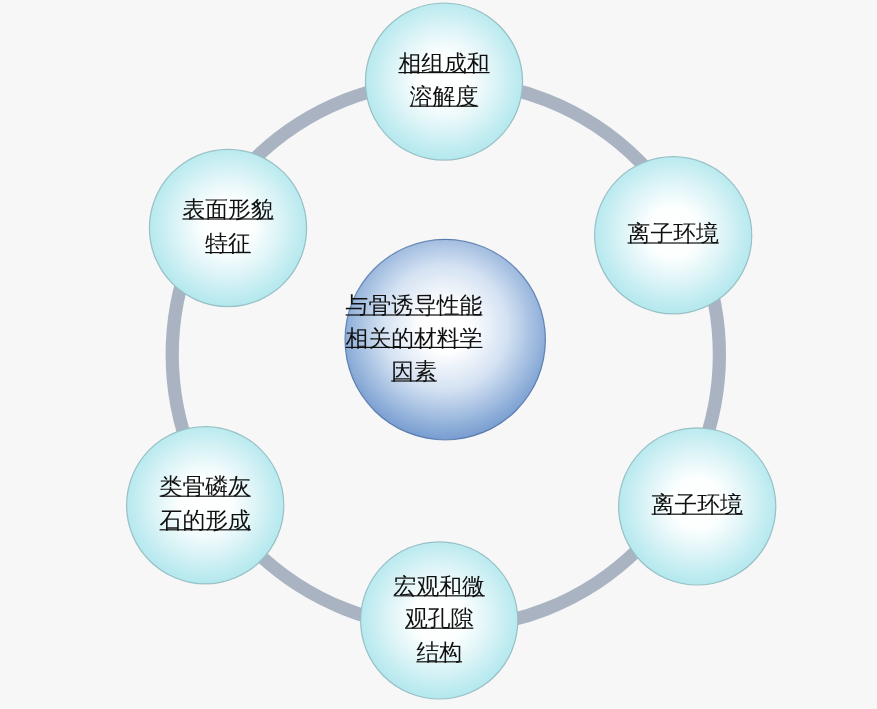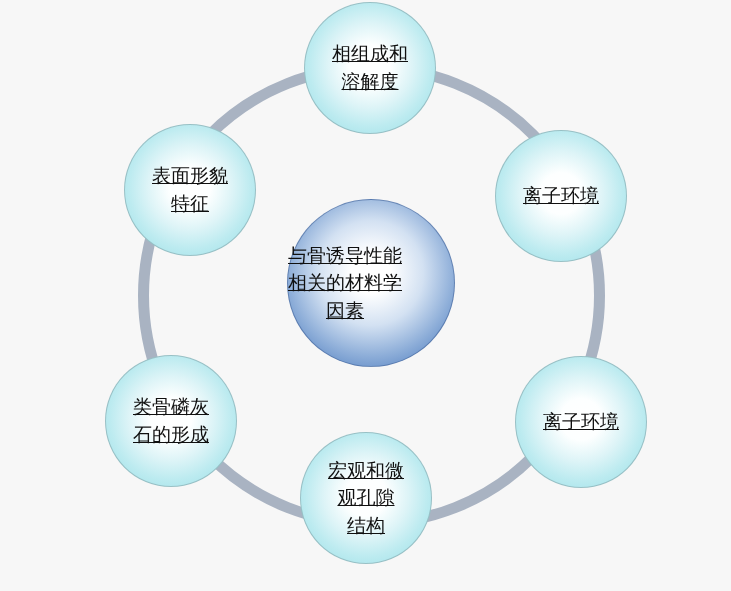--- a/index.html
+++ b/index.html
@@ -73,21 +73,21 @@
     margin-top: 1px;
     white-space: nowrap;
   }
   .formula sup { font-size: 13px; line-height: 0; }
   .formula sub { font-size: 13px; line-height: 0; }
   .formula .gap { display: inline-block; width: 13px; }
   
   .n-phase   { left: 304px; top: 2px;   }
   .n-ionic   { left: 495px; top: 130px; }
   .n-nano    { left: 515px; top: 356px; }
-  .n-pore    { left: 300px; top: 432px; }
+  .n-pore    { left: 300px; top: 451px; }
   .n-apatite { left: 105px; top: 355px; }
   .n-surface { left: 124px; top: 124px; }
 </style>
 </head>
 <body>
 
 <div class="stage">
 
   <div class="ring"></div>
 

